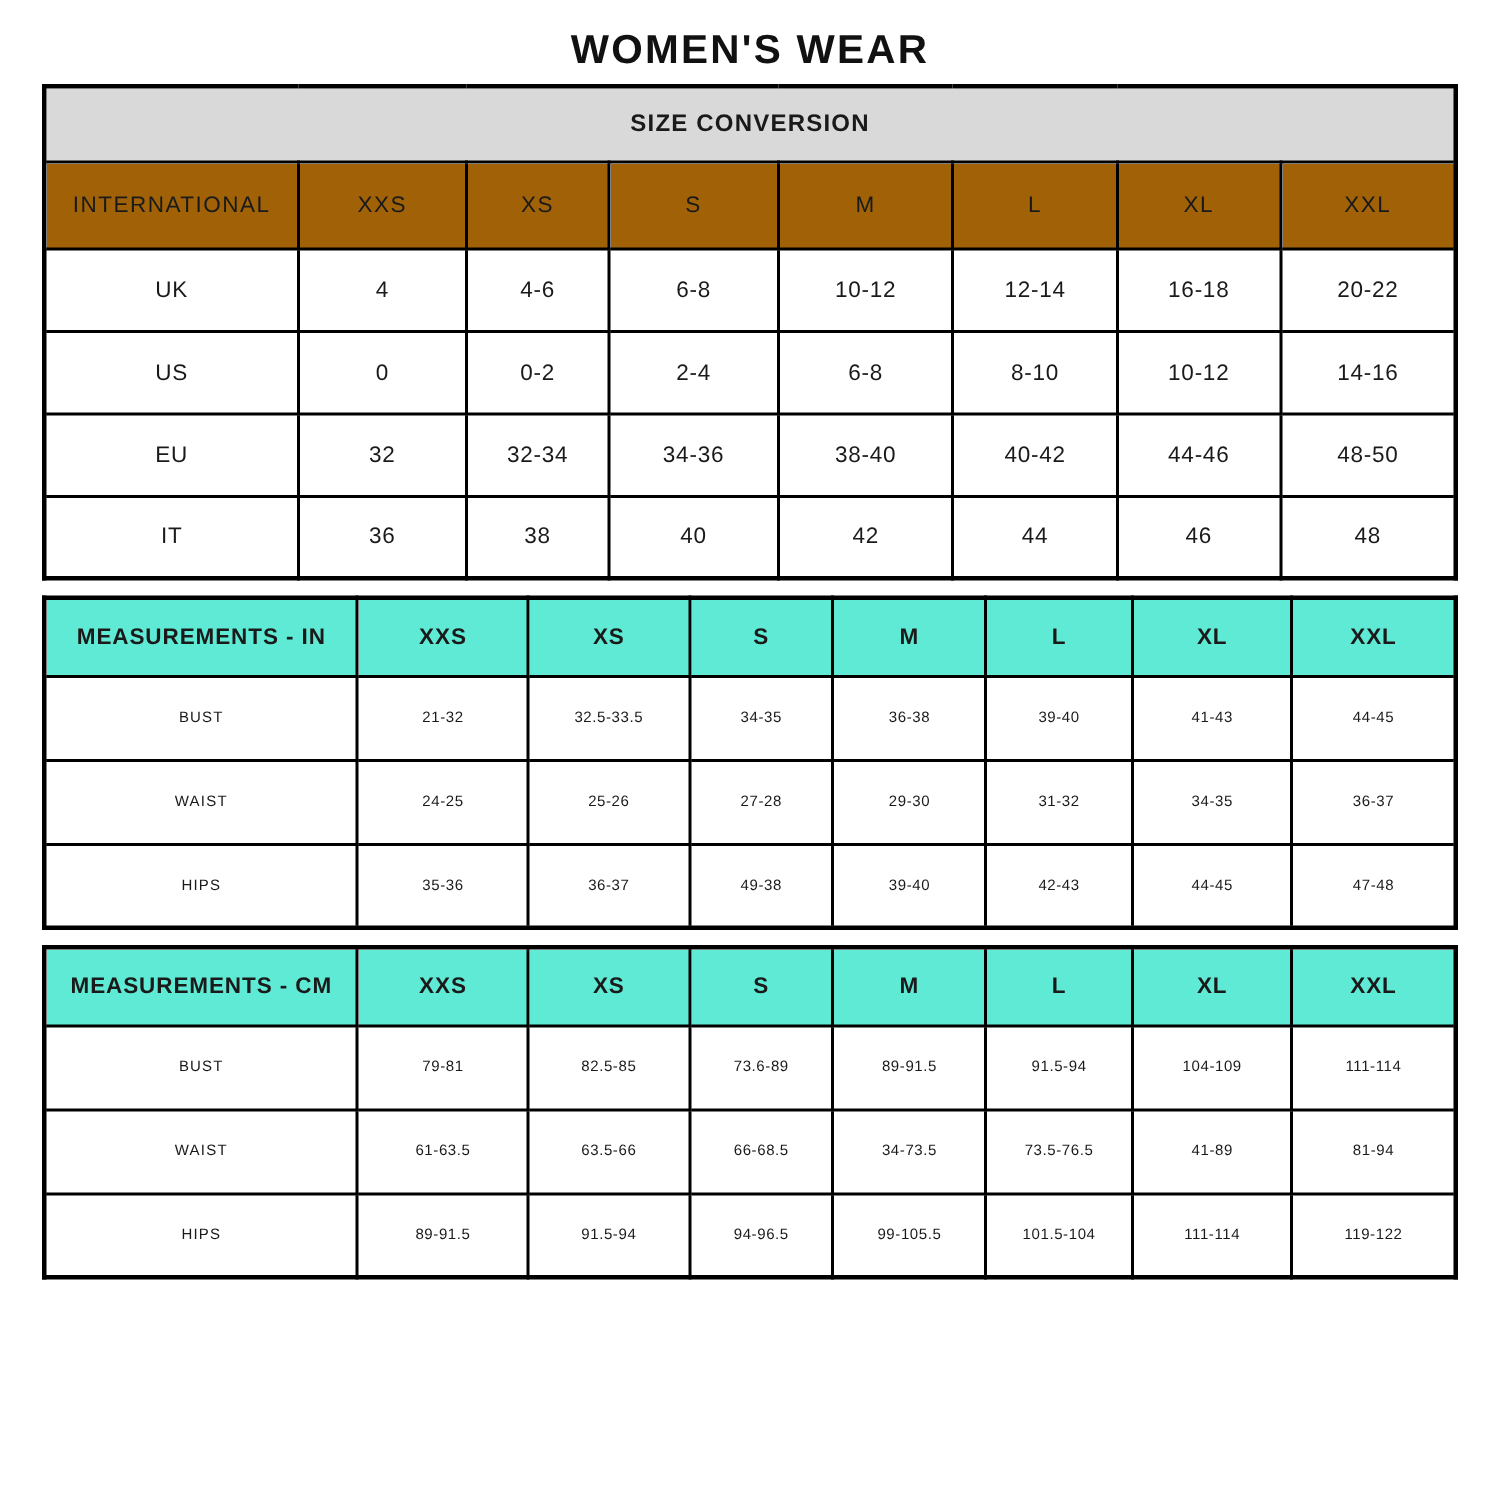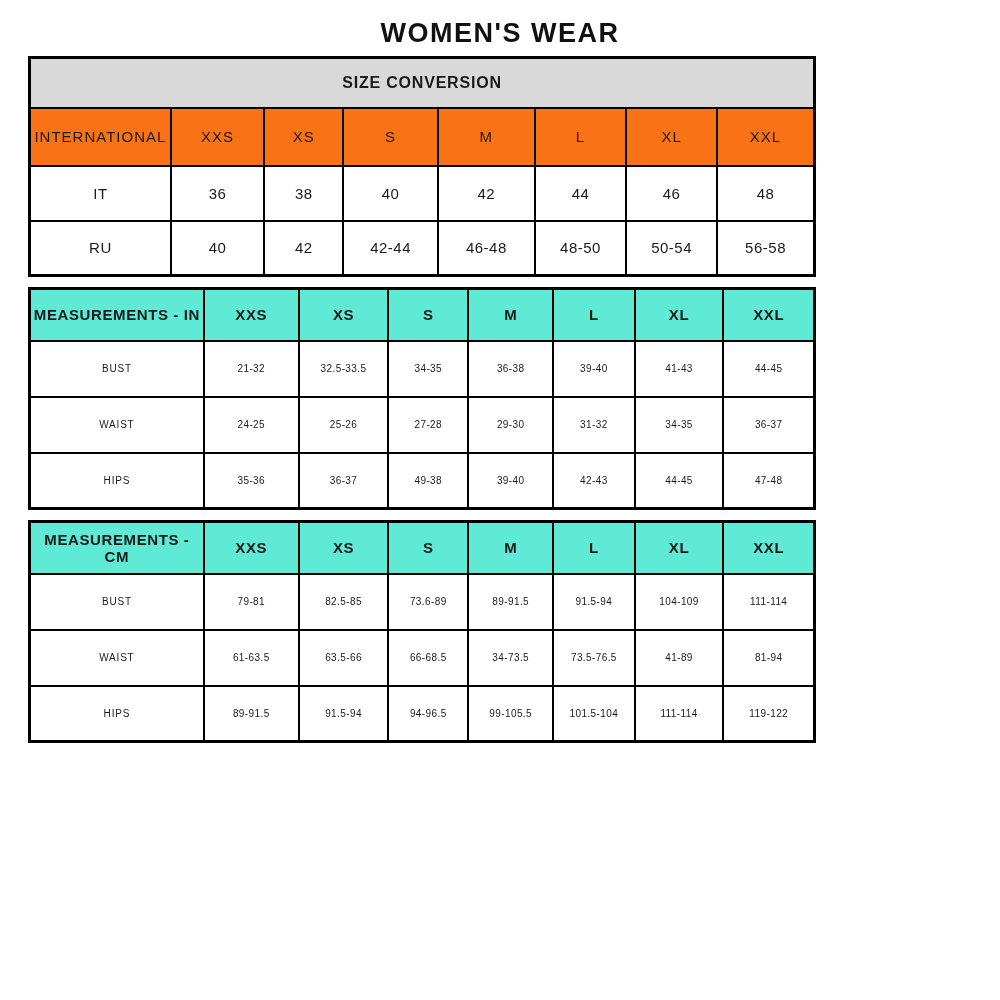--- a/index.html
+++ b/index.html
@@ -20,21 +20,21 @@
     margin: 0;
     height: 46px;
     line-height: 46px;
     text-align: center;
     font-size: 27px;
     font-weight: 700;
     letter-spacing: 1.5px;
     color: #111111;
   }
   table.tbl {
-    width: 788px;
+    width: 944px;
     border-collapse: collapse;
     table-layout: fixed;
     border: 3px solid #000000;
     margin: 0 0 10px 0;
   }
   .tbl th, .tbl td {
     border: 2px solid #000000;
     text-align: center;
     vertical-align: middle;
     padding: 0 2px;
@@ -46,21 +46,21 @@
     height: 50px;
     font-size: 16px;
     font-weight: 700;
     letter-spacing: 0.8px;
   }
   .conv .head-row th {
     height: 58px;
     font-weight: 400;
     font-size: 15px;
     letter-spacing: 1px;
-    background: #f97316;
+    background: #a16207;
   }
   .conv tbody td {
     height: 55px;
     font-size: 15px;
     letter-spacing: 0.5px;
   }
   
   .meas thead th {
     background: #5eead4;
     height: 52px;
@@ -106,38 +106,58 @@
           <th>XS</th>
           <th>S</th>
           <th>M</th>
           <th>L</th>
           <th>XL</th>
           <th>XXL</th>
         </tr>
     </thead>
     <tbody>
         <tr>
+          <td class="rowlabel">UK</td>
+          <td>4</td>
+          <td>4-6</td>
+          <td>6-8</td>
+          <td>10-12</td>
+          <td>12-14</td>
+          <td>16-18</td>
+          <td>20-22</td>
+        </tr>
+        <tr>
+          <td class="rowlabel">US</td>
+          <td>0</td>
+          <td>0-2</td>
+          <td>2-4</td>
+          <td>6-8</td>
+          <td>8-10</td>
+          <td>10-12</td>
+          <td>14-16</td>
+        </tr>
+        <tr>
+          <td class="rowlabel">EU</td>
+          <td>32</td>
+          <td>32-34</td>
+          <td>34-36</td>
+          <td>38-40</td>
+          <td>40-42</td>
+          <td>44-46</td>
+          <td>48-50</td>
+        </tr>
+        <tr>
           <td class="rowlabel">IT</td>
           <td>36</td>
           <td>38</td>
           <td>40</td>
           <td>42</td>
           <td>44</td>
           <td>46</td>
           <td>48</td>
-        </tr>
-        <tr>
-          <td class="rowlabel">RU</td>
-          <td>40</td>
-          <td>42</td>
-          <td>42-44</td>
-          <td>46-48</td>
-          <td>48-50</td>
-          <td>50-54</td>
-          <td>56-58</td>
         </tr>
       </tbody>
   </table>
 
   <table class="tbl meas">
     <colgroup>
       <col style="width:22.2%">
         <col style="width:12.1%">
         <col style="width:11.4%">
         <col style="width:10.2%">

